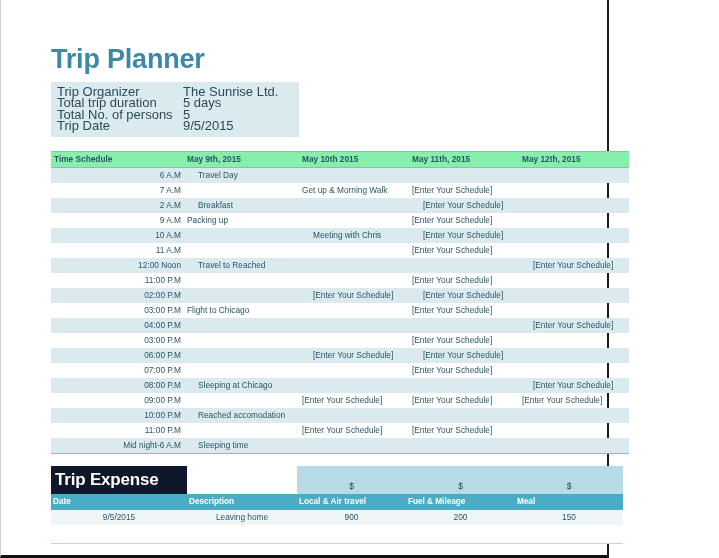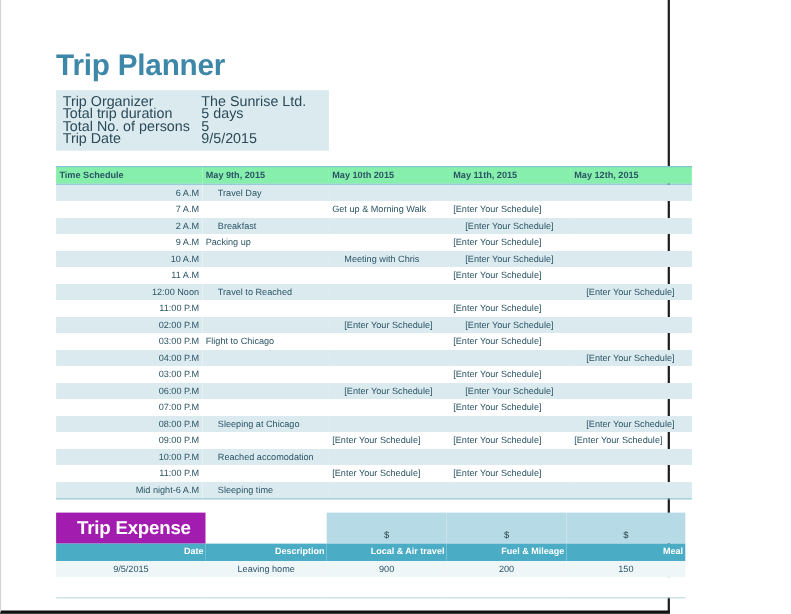--- a/index.html
+++ b/index.html
@@ -88,26 +88,26 @@
 
   
   .expense-wrap{margin-top:12px;position:relative;}
   .expense-top{
     display:flex;
     height:28px;
     width:572px;
   }
   .exp-title{
     width:136px;flex:none;
-    background:#a21caf;
+    background:#0f172a;
     color:#ffffff;
     font-size:17px;
     font-weight:bold;
     line-height:28px;
-    padding-left:19px;
+    padding-left:4px;
     box-sizing:border-box;
     white-space:nowrap;
     letter-spacing:-0.2px;
   }
   .exp-gap{width:110px;flex:none;background:#ffffff;}
   .exp-cur{
     flex:none;
     background:#b7dbe6;
     color:#23404c;
     font-size:8.5px;
@@ -124,21 +124,21 @@
     width:572px;
     table-layout:fixed;
     font-size:8.3px;
     color:#2c5565;
   }
   table.exp th{
     background:#4aadc5;
     color:#ffffff;
     font-size:8.2px;
     font-weight:bold;
-    text-align:right;
+    text-align:left;
     padding:2px 2px 3px 2px;
     height:11px;
     white-space:nowrap;
   }
   table.exp td{
     text-align:center;
     padding:2px;
     height:11px;
     background:#eef6f8;
     border-bottom:1px solid #ffffff;

